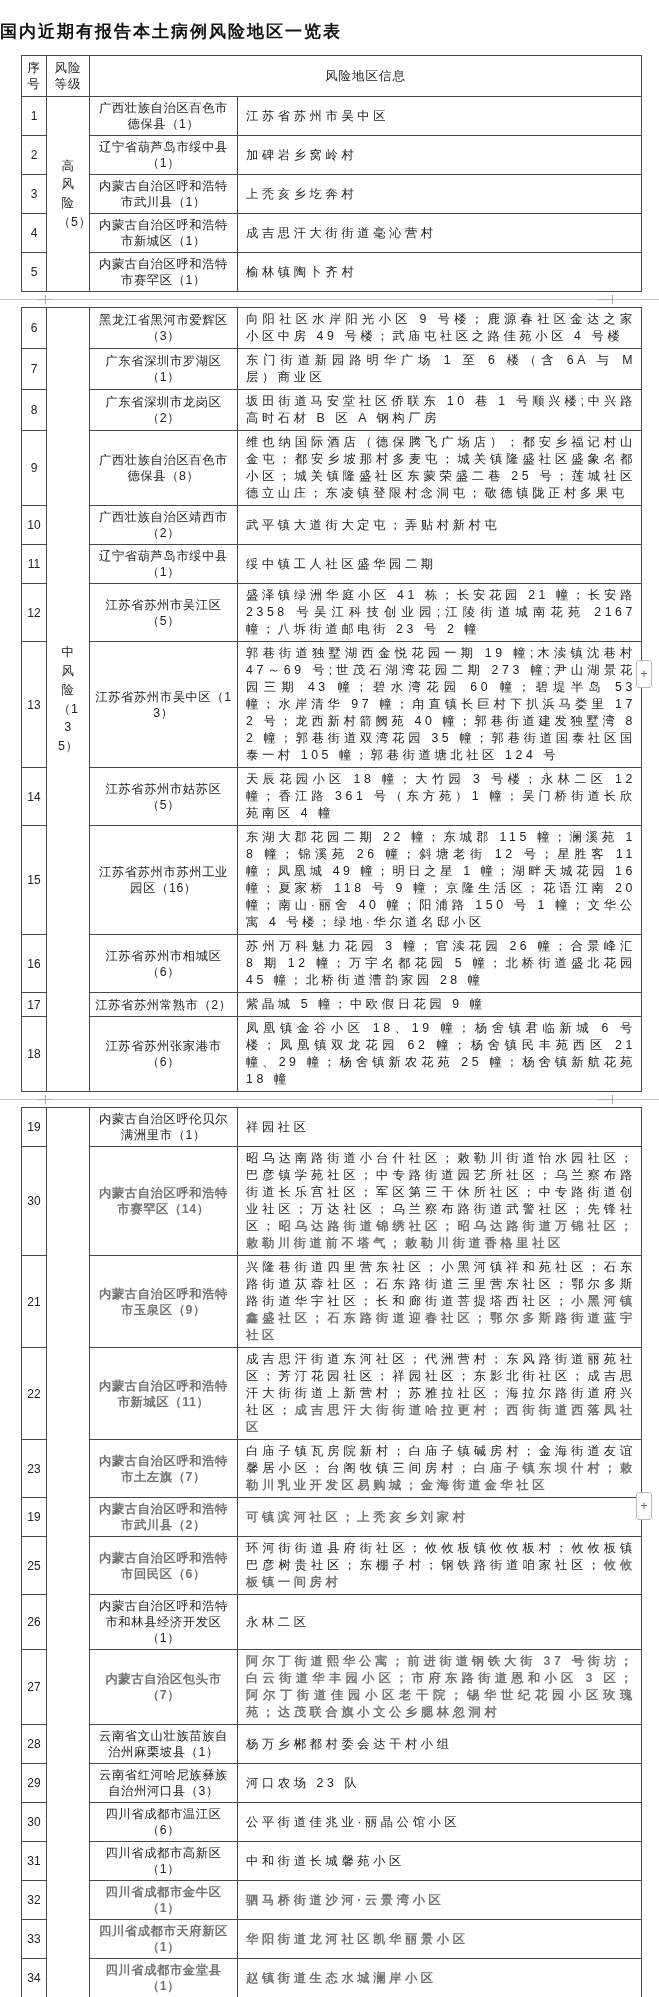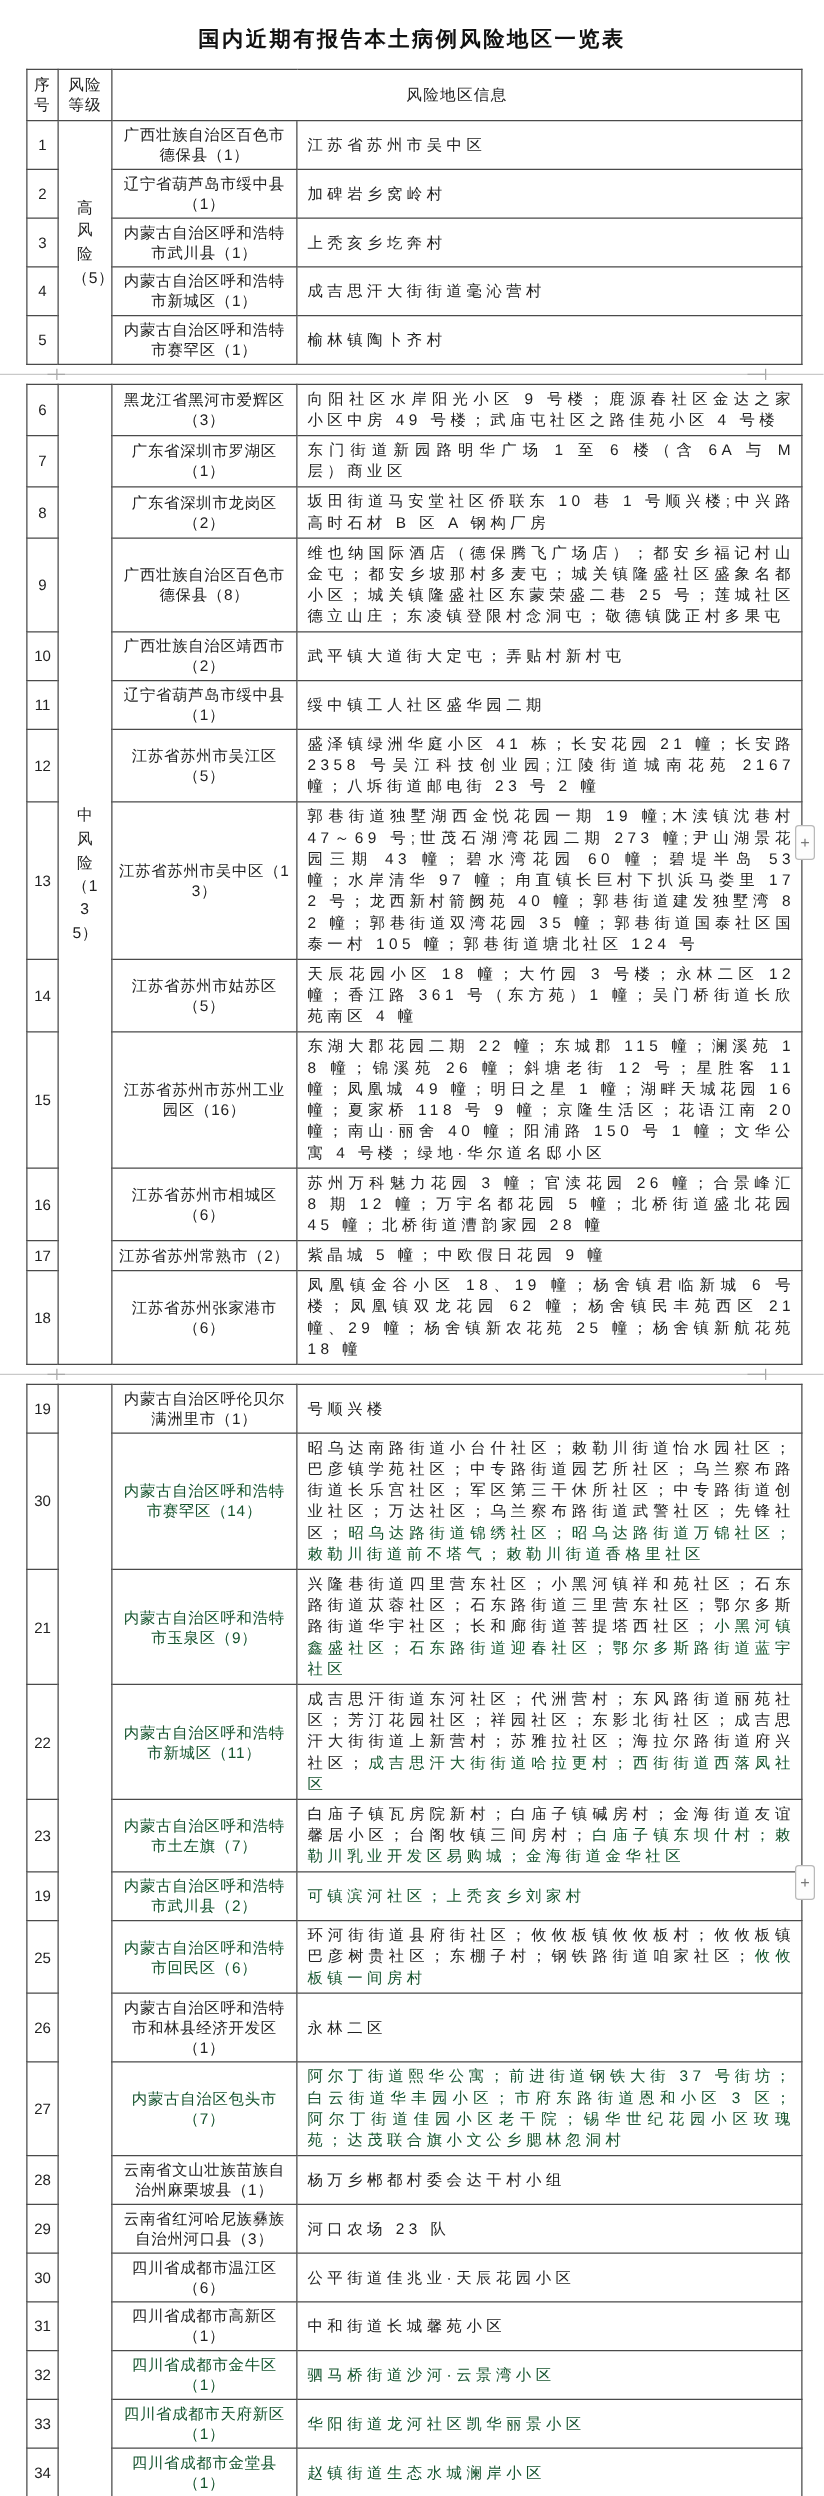--- a/index.html
+++ b/index.html
@@ -2,21 +2,21 @@
 <html><head>
 <meta charset="utf-8">
 <style>
   html,body{margin:0;padding:0;}
   body{
     width:659px;height:1997px;overflow:hidden;position:relative;
     background:#ffffff;color:#1d1d1d;
     font-family:"Liberation Sans","DejaVu Sans",sans-serif;
   }
   .doc-title{
-    text-align:center;font-size:17px;font-weight:bold;letter-spacing:2px;
+    font-size:17px;font-weight:bold;letter-spacing:2px;
     padding:20px 0 12px 0;color:#111;
   }
   table.risk-table{
     border-collapse:collapse;table-layout:fixed;width:620px;margin-left:21px;
     background:#fff;
   }
   .risk-table td,.risk-table th{
     border:1px solid #4a4a4a;word-break:break-all;overflow:hidden;
   }
   .risk-table th{
@@ -29,21 +29,21 @@
     white-space:pre-line;letter-spacing:0.5px;padding:0 11px;color:#222;
   }
   td.region-cell{
     text-align:center;font-size:12.3px;letter-spacing:0.6px;line-height:16px;
     padding:3px 3px;vertical-align:middle;color:#222;margin-left:36px;
   }
   td.detail-cell{
     font-size:12.3px;letter-spacing:3.6px;line-height:17px;text-align:justify;
     padding:3px 5px 3px 8px;vertical-align:middle;color:#222;
   }
-  td.detail-cell b,td.region-cell.bold{font-weight:normal;color:#14532d;}
+  td.detail-cell b,td.region-cell.bold{font-weight:bold;color:#737373;}
   .page-break{position:relative;height:15px;width:659px;}
   .pb-line{position:absolute;left:0;right:0;top:7px;border-top:1px solid #c9c9c9;}
   .pb-tick{position:absolute;width:1px;height:9px;top:3px;background:#a8a8a8;}
   .pb-tick.left{left:45px;}
   .pb-tick.right{left:612px;}
   .pb-tick2{position:absolute;height:1px;width:14px;top:7px;background:#a8a8a8;}
   .pb-tick2.left{left:38px;}
   .pb-tick2.right{left:598px;}
   .expand-btn{
     position:absolute;left:636px;width:16px;height:28px;box-sizing:border-box;
@@ -203,21 +203,21 @@
       <col style="width:25px">
       <col style="width:43px">
       <col style="width:148px">
       <col style="width:404px">
     </colgroup>
   <tbody>
       <tr>
         <td class="num-cell">19</td>
         <td class="risk-cell" rowspan="16"></td>
         <td class="region-cell">内蒙古自治区呼伦贝尔满洲里市（1）</td>
-        <td class="detail-cell"><span>号顺兴楼</span></td>
+        <td class="detail-cell"><span>祥园社区</span></td>
       </tr>
       <tr>
         <td class="num-cell">30</td>
         <td class="region-cell bold">内蒙古自治区呼和浩特市赛罕区（14）</td>
         <td class="detail-cell"><span>昭乌达南路街道小台什社区；敕勒川街道怡水园社区；巴彦镇学苑社区；中专路街道园艺所社区；乌兰察布路街道长乐宫社区；军区第三干休所社区；中专路街道创业社区；万达社区；乌兰察布路街道武警社区；先锋社区；</span><b>昭乌达路街道锦绣社区；昭乌达路街道万锦社区；敕勒川街道前不塔气；敕勒川街道香格里社区</b></td>
       </tr>
       <tr>
         <td class="num-cell">21</td>
         <td class="region-cell bold">内蒙古自治区呼和浩特市玉泉区（9）</td>
         <td class="detail-cell"><span>兴隆巷街道四里营东社区；小黑河镇祥和苑社区；石东路街道苁蓉社区；石东路街道三里营东社区；鄂尔多斯路街道华宇社区；长和廊街道菩提塔西社区；</span><b>小黑河镇鑫盛社区；石东路街道迎春社区；鄂尔多斯路街道蓝宇社区</b></td>
@@ -258,21 +258,21 @@
         <td class="detail-cell"><span>杨万乡郴都村委会达干村小组</span></td>
       </tr>
       <tr>
         <td class="num-cell">29</td>
         <td class="region-cell">云南省红河哈尼族彝族自治州河口县（3）</td>
         <td class="detail-cell"><span>河口农场 23 队</span></td>
       </tr>
       <tr>
         <td class="num-cell">30</td>
         <td class="region-cell">四川省成都市温江区（6）</td>
-        <td class="detail-cell"><span>公平街道佳兆业·天辰花园小区</span></td>
+        <td class="detail-cell"><span>公平街道佳兆业·丽晶公馆小区</span></td>
       </tr>
       <tr>
         <td class="num-cell">31</td>
         <td class="region-cell">四川省成都市高新区（1）</td>
         <td class="detail-cell"><span>中和街道长城馨苑小区</span></td>
       </tr>
       <tr>
         <td class="num-cell">32</td>
         <td class="region-cell bold">四川省成都市金牛区（1）</td>
         <td class="detail-cell"><b>驷马桥街道沙河·云景湾小区</b></td>

